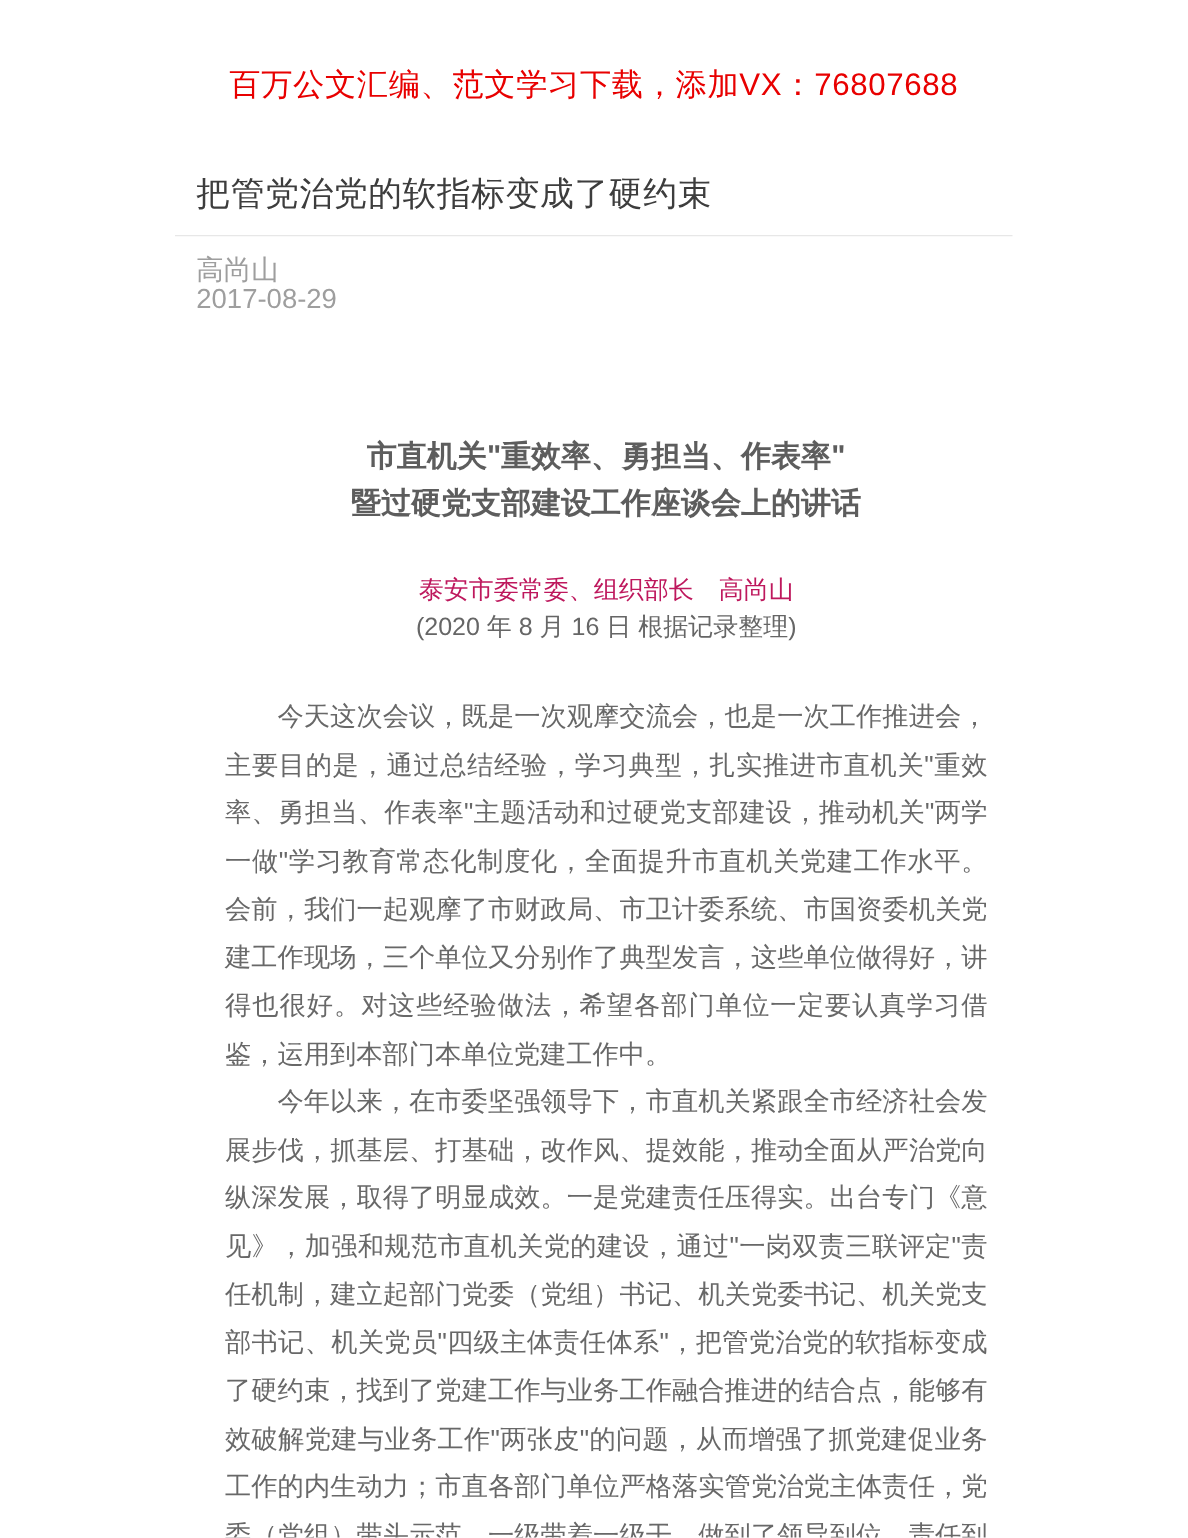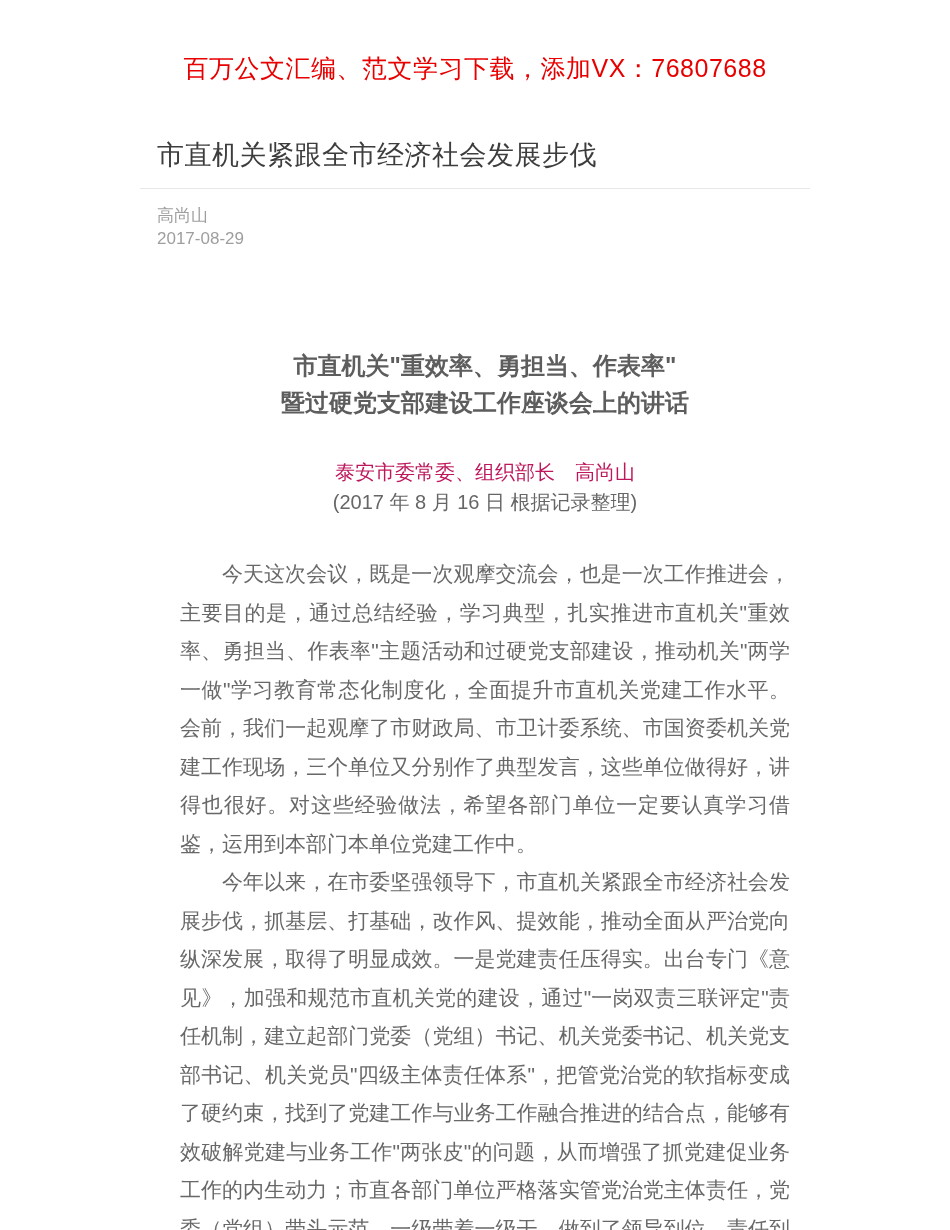--- a/index.html
+++ b/index.html
@@ -33,21 +33,21 @@
     letter-spacing: 0.5px;
   }
   .title-divider {
     margin-top: 15px;
     border: none;
     border-top: 1px solid #e7e7e7;
     height: 0;
   }
   .doc-meta {
     margin: 15px 0 0 17px;
-    font-size: 17px;
+    font-size: 22px;
     line-height: 23px;
     color: #9e9e9e;
   }
   .article {
     width: 610px;
     margin-left: 180px;
   }
   .article-heading {
     margin-top: 97px;
     text-align: center;
@@ -78,32 +78,32 @@
   }
   .body-text p { text-indent: 2em; }
   .body-text p.salutation { text-indent: 0; }
 </style>
 </head>
 <body>
 
 <div class="promo">百万公文汇编、范文学习下载，添加VX：76807688</div>
 
 <header class="doc-header">
-  <h1 class="doc-title">市直机关紧跟全市经济社会发展步伐</h1>
+  <h1 class="doc-title">把管党治党的软指标变成了硬约束</h1>
   <hr class="title-divider">
   <div class="doc-meta">
     <div>高尚山</div>
     <div>2017-08-29</div>
   </div>
 </header>
 
 <article class="article">
   <div class="article-heading">
     <div>市直机关"重效率、勇担当、作表率"</div>
     <div>暨过硬党支部建设工作座谈会上的讲话</div>
   </div>
   <div class="byline">泰安市委常委、组织部长　高尚山</div>
-  <div class="source-note">(2017 年 8 月 16 日 根据记录整理)</div>
+  <div class="source-note">(2020 年 8 月 16 日 根据记录整理)</div>
   <div class="body-text">
     <p>今天这次会议，既是一次观摩交流会，也是一次工作推进会，主要目的是，通过总结经验，学习典型，扎实推进市直机关"重效率、勇担当、作表率"主题活动和过硬党支部建设，推动机关"两学一做"学习教育常态化制度化，全面提升市直机关党建工作水平。会前，我们一起观摩了市财政局、市卫计委系统、市国资委机关党建工作现场，三个单位又分别作了典型发言，这些单位做得好，讲得也很好。对这些经验做法，希望各部门单位一定要认真学习借鉴，运用到本部门本单位党建工作中。</p>
     <p>今年以来，在市委坚强领导下，市直机关紧跟全市经济社会发展步伐，抓基层、打基础，改作风、提效能，推动全面从严治党向纵深发展，取得了明显成效。一是党建责任压得实。出台专门《意见》，加强和规范市直机关党的建设，通过"一岗双责三联评定"责任机制，建立起部门党委（党组）书记、机关党委书记、机关党支部书记、机关党员"四级主体责任体系"，把管党治党的软指标变成了硬约束，找到了党建工作与业务工作融合推进的结合点，能够有效破解党建与业务工作"两张皮"的问题，从而增强了抓党建促业务工作的内生动力；市直各部门单位严格落实管党治党主体责任，党委（党组）带头示范，一级带着一级干，做到了领导到位、责任到位、工作到位，推动了全面从严治党不断向基层延伸。二是服务大局贴得紧。认真贯彻落实省、市第十一</p>
   </div>
 </article>
 
 </body></html>

